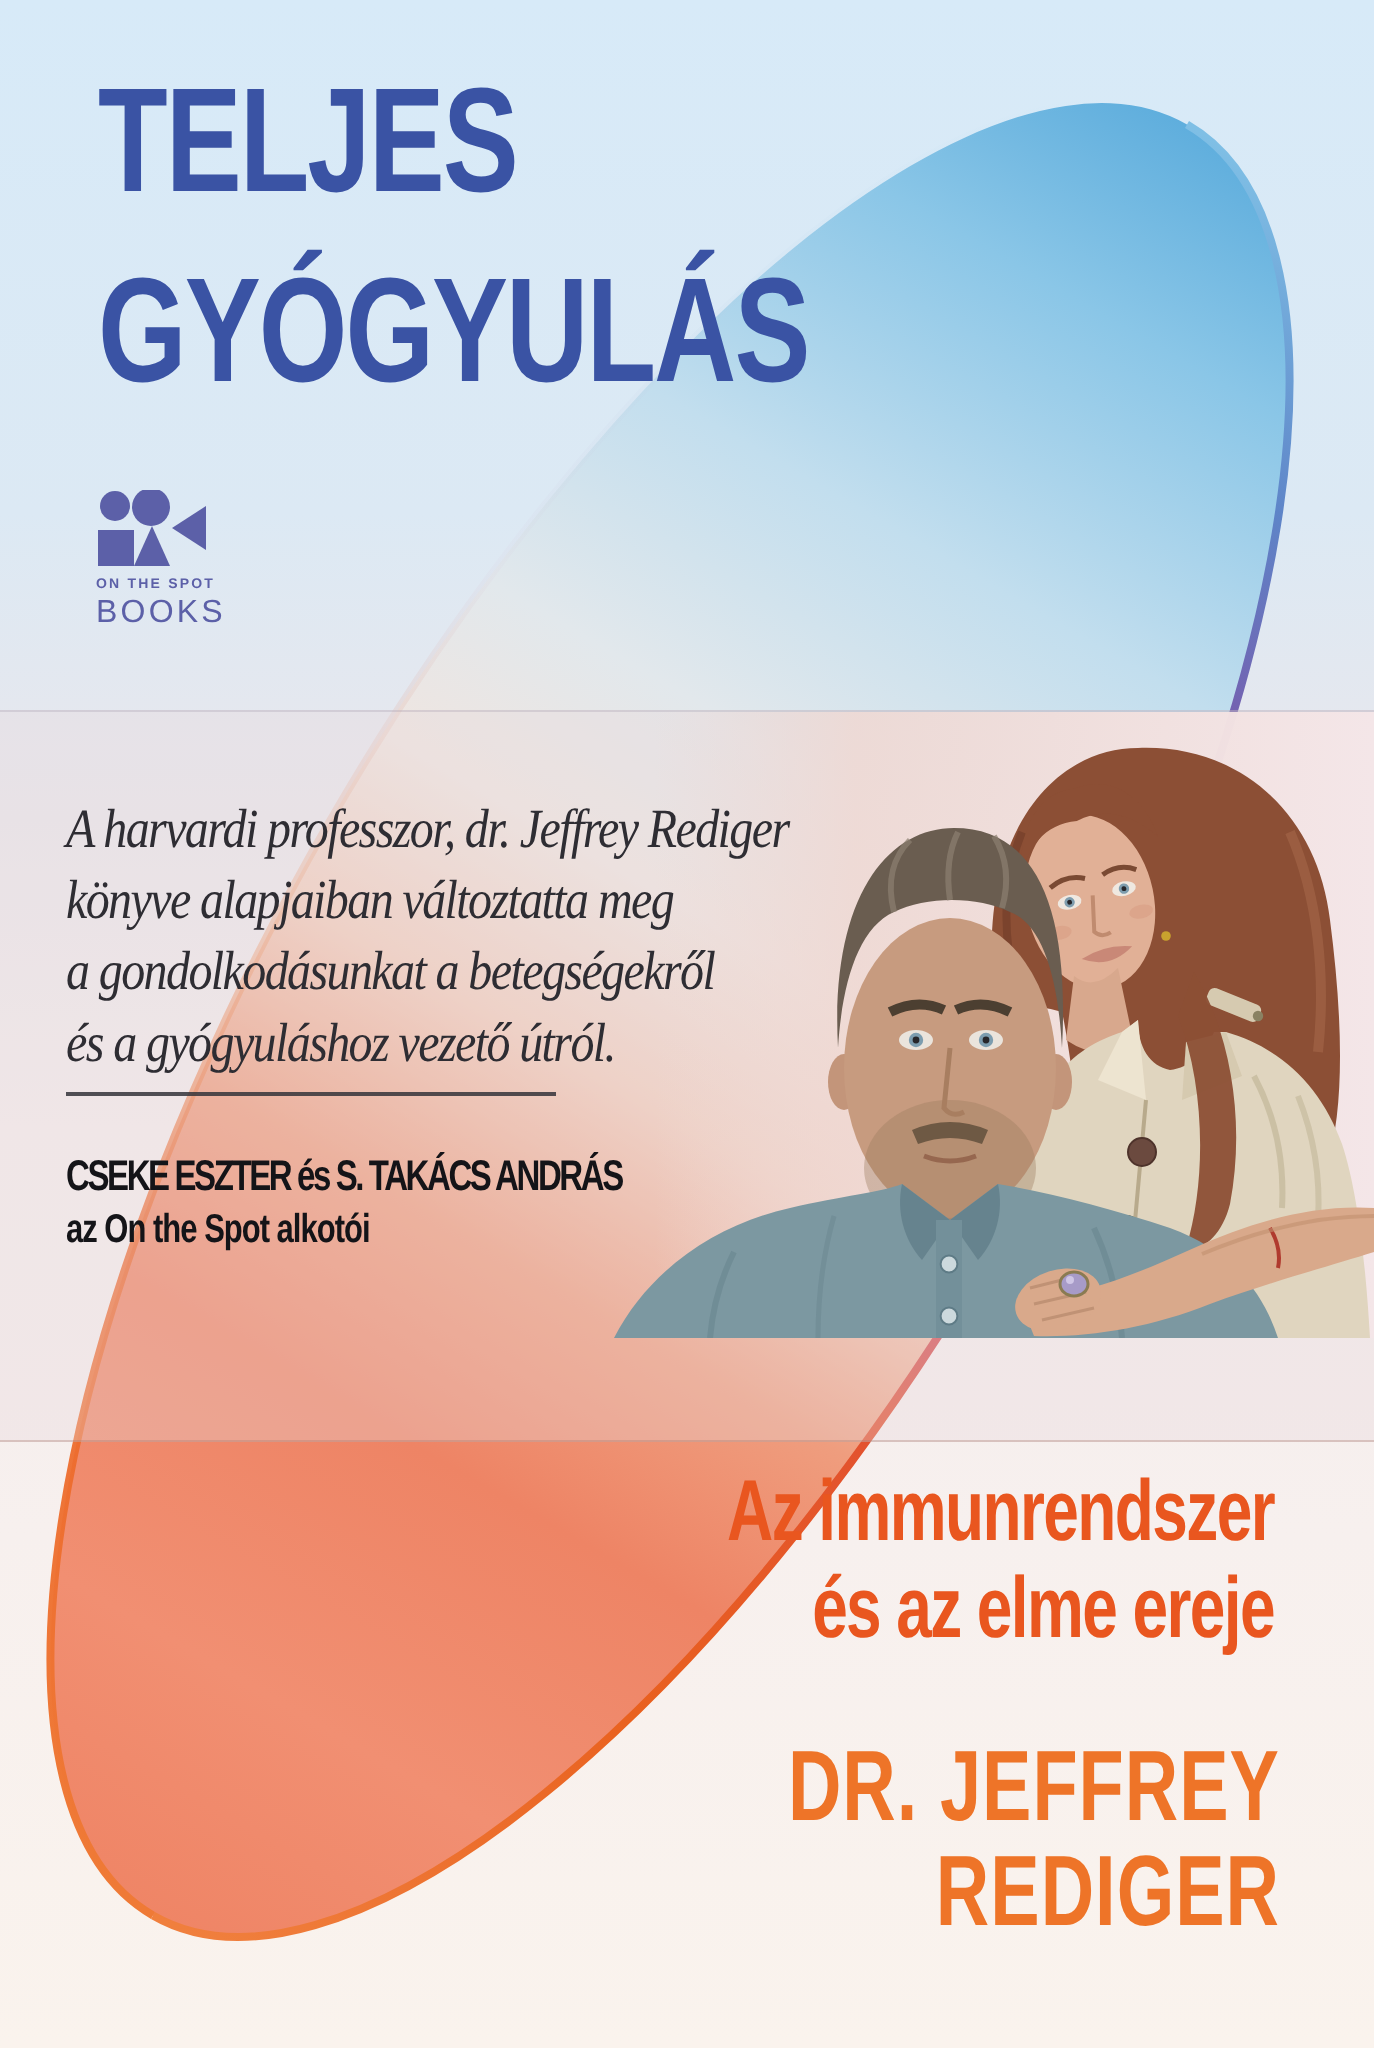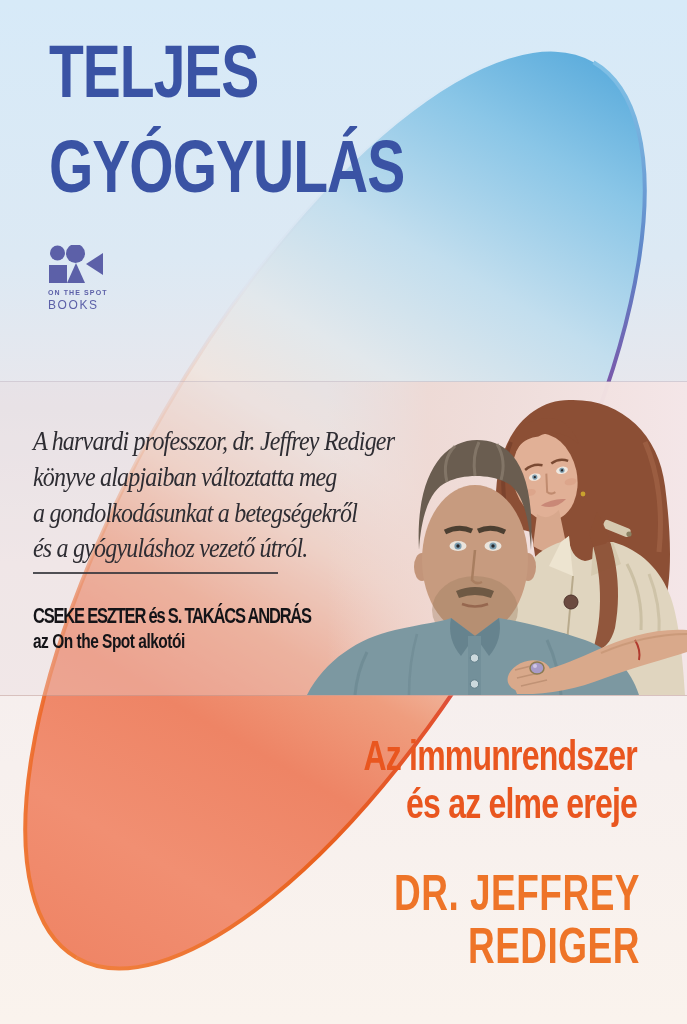--- a/index.html
+++ b/index.html
@@ -13,24 +13,24 @@
   .title-block{
     position:absolute;left:49px;top:24px;z-index:3;
     color:var(--title-blue,#3A53A4);
     font-weight:bold;font-size:57px;line-height:73px;letter-spacing:-1px;
     transform:scaleY(1.3);transform-origin:top left;white-space:nowrap;
   }
   
   .logo{position:absolute;left:48px;top:245px;z-index:3;color:var(--logo-purple,#5C60A8);}
   .logo-mark{display:block;}
   .logo-tagline{margin-top:5px;font-size:7px;font-weight:bold;letter-spacing:1.1px;white-space:nowrap;}
-  .logo-name{margin-top:2px;font-size:12px;font-weight:normal;letter-spacing:1.6px;white-space:nowrap;}
+  .logo-name{margin-top:2px;font-size:16px;font-weight:normal;letter-spacing:1.6px;white-space:nowrap;}
   
   .band{
-    position:absolute;left:0;top:381px;width:687px;height:315px;z-index:2;
+    position:absolute;left:0;top:355px;width:687px;height:366px;z-index:2;
     background:rgba(233,217,222,0.35);
     border-top:1px solid rgba(150,140,160,0.25);
     border-bottom:1px solid rgba(170,125,115,0.35);
     box-sizing:border-box;
     padding-left:24px;
   }
   .photo{position:absolute;right:0;top:0;width:390px;height:313px;}
   .quote{
     position:absolute;left:33px;top:42px;z-index:2;
     font-family:"Liberation Serif",serif;font-style:italic;

